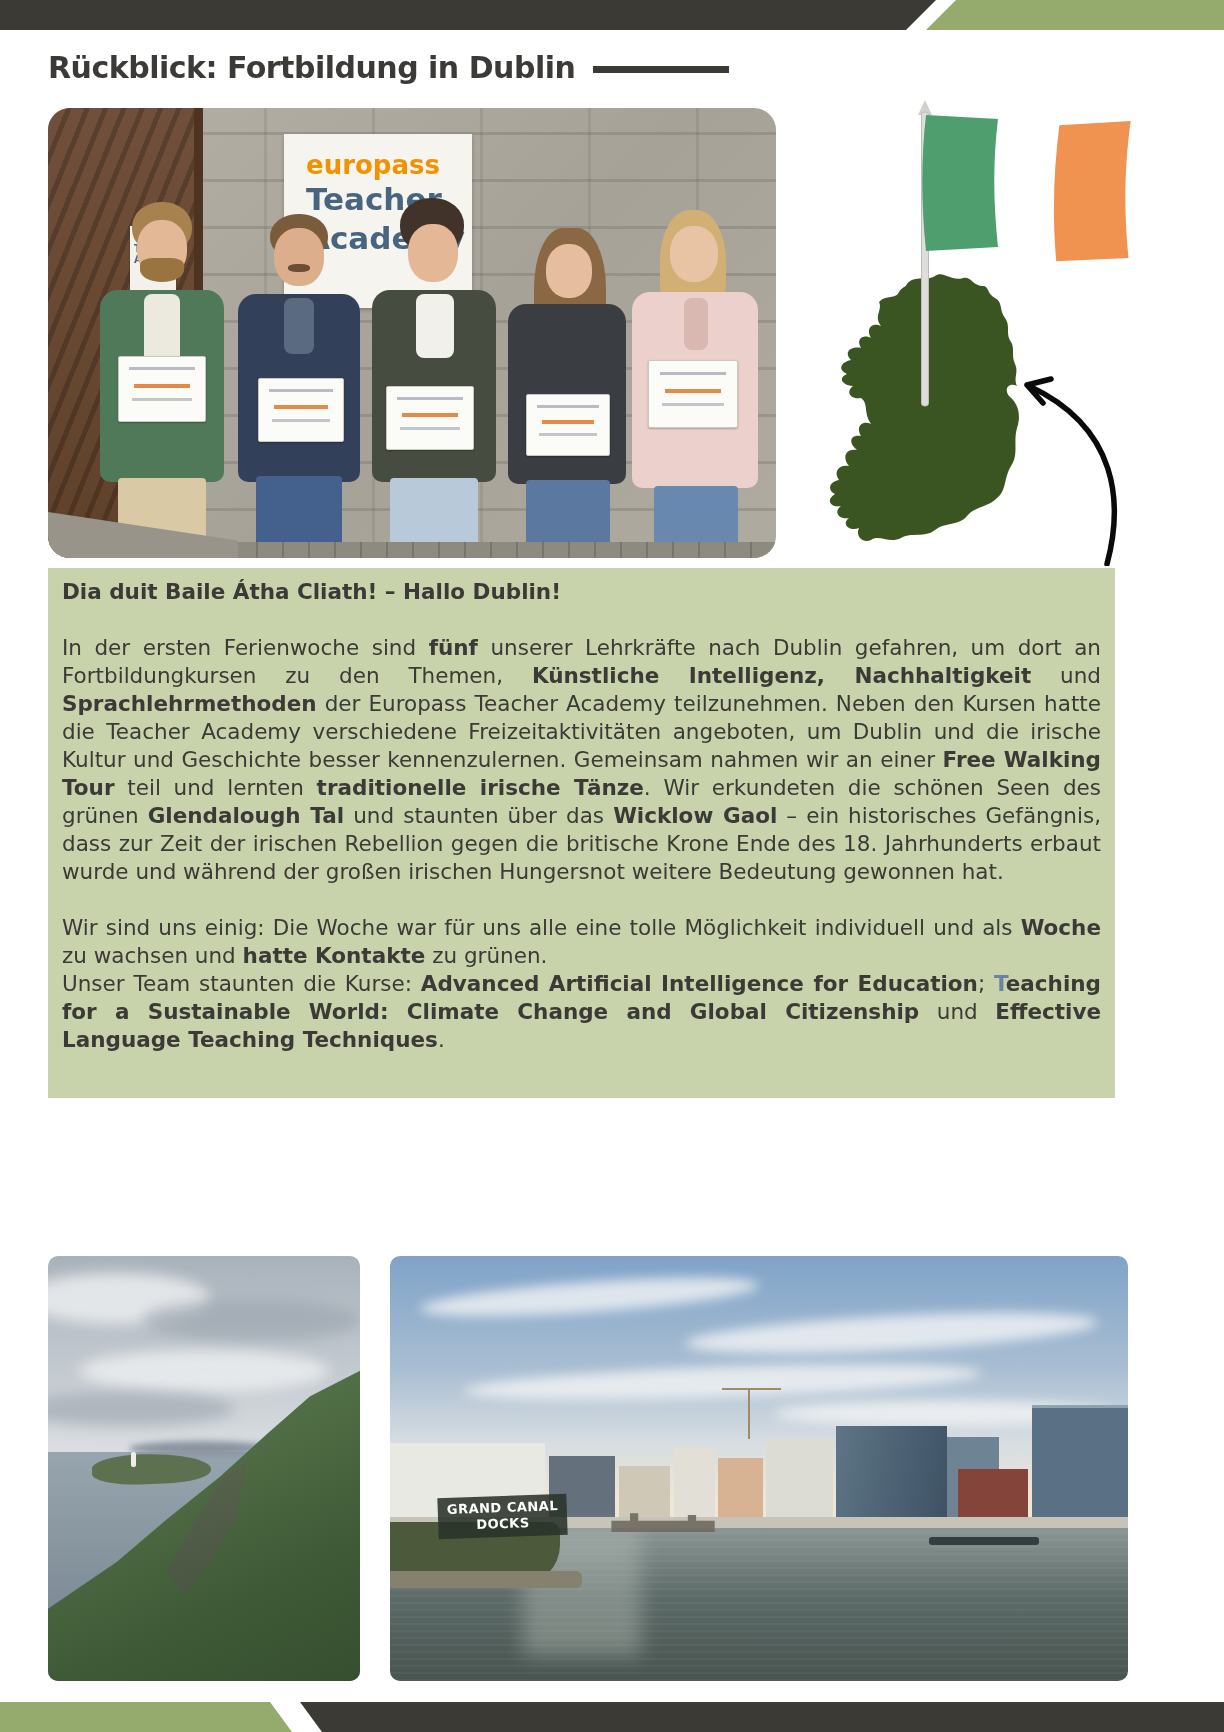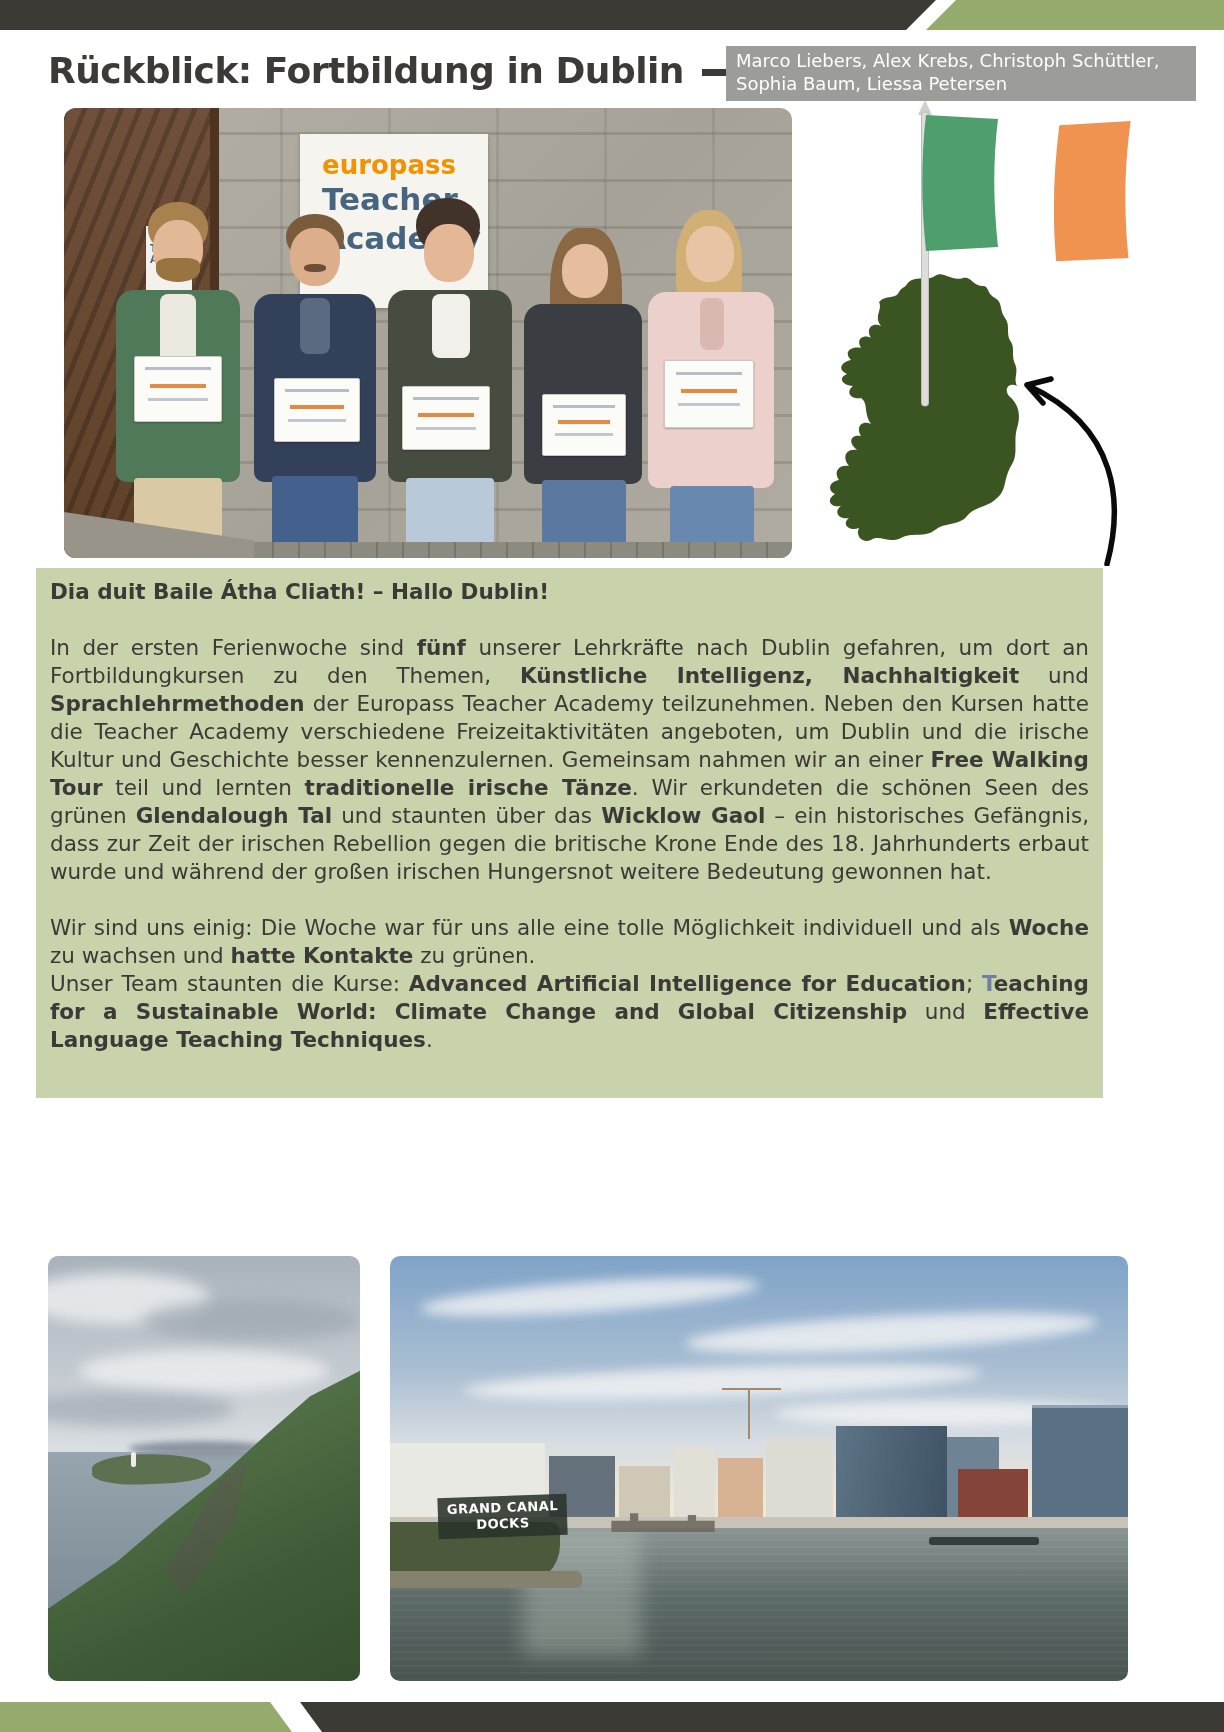--- a/index.html
+++ b/index.html
@@ -11,27 +11,27 @@
   .bar-top{top:0;}
   .bar-bottom{top:1702px;}
   .bar .dark,.bar .green{position:absolute;top:0;height:100%;width:100%;}
   .bar-top .dark{background:#3b3a35;clip-path:polygon(0 0,936px 0,906px 100%,0 100%);}
   .bar-top .green{background:#95aa6d;clip-path:polygon(956px 0,100% 0,100% 100%,926px 100%);}
   .bar-bottom .green{background:#95aa6d;clip-path:polygon(0 0,270px 0,292px 100%,0 100%);}
   .bar-bottom .dark{background:#3b3a35;clip-path:polygon(300px 0,100% 0,100% 100%,322px 100%);}
 
   
   .header-row{position:absolute;left:48px;top:50px;display:flex;align-items:center;}
-  .page-title{font-size:36px;font-weight:700;color:#3c3a36;letter-spacing:-.5px;white-space:nowrap;}
+  .page-title{font-size:30px;font-weight:700;color:#3c3a36;letter-spacing:-.5px;white-space:nowrap;}
   .title-dash{width:136px;height:7px;background:#3b3a35;margin-left:18px;margin-top:4px;}
   .authors-box{position:absolute;left:726px;top:46px;width:470px;box-sizing:border-box;
     background:#9c9c98;color:#fff;font-size:18px;line-height:1.25;padding:4px 10px 6px 10px;}
 
   
-  .hero-photo{position:absolute;left:64px;top:108px;width:728px;height:450px;border-radius:12px;
+  .hero-photo{position:absolute;left:48px;top:108px;width:728px;height:450px;border-radius:22px;
     overflow:hidden;background:
       repeating-linear-gradient(90deg,rgba(95,90,80,.16) 0 3px,transparent 3px 108px),
       repeating-linear-gradient(0deg,rgba(95,90,80,.25) 0 3px,transparent 3px 47px),
       linear-gradient(135deg,#b5b0a6 0%,#a7a298 55%,#b0aba0 100%);}
   .door{position:absolute;left:0;top:0;width:146px;height:100%;
     background:repeating-linear-gradient(112deg,rgba(0,0,0,.20) 0 5px,transparent 5px 17px),
     linear-gradient(#70503a,#5f4028);border-right:9px solid #4e3420;}
   .sign{position:absolute;left:236px;top:26px;width:188px;height:174px;background:#f5f4ef;
     box-shadow:0 2px 4px rgba(0,0,0,.25);padding:16px 0 0 22px;box-sizing:border-box;}
   .sign .l1{color:#f39200;font-weight:700;font-size:26px;}
@@ -53,21 +53,21 @@
   .cert{background:#fbfbf7;border:1px solid #c9c9c2;border-radius:2px;box-shadow:0 1px 2px rgba(0,0,0,.25);}
   .cert i{position:absolute;display:block;}
   .cert .ca{left:12%;right:12%;top:16%;height:3px;background:#b9bcc4;}
   .cert .cb{left:18%;right:18%;top:42%;height:4px;background:#e48a46;}
   .cert .cc{left:15%;right:15%;top:64%;height:3px;background:#c3c6cc;}
 
   
   .ireland{position:absolute;left:775px;top:98px;width:449px;height:468px;}
 
   
-  .textblock{position:absolute;left:36px;top:568px;width:1067px;box-sizing:border-box;
+  .textblock{position:absolute;left:48px;top:568px;width:1067px;box-sizing:border-box;
     background:#c8d2ab;padding:10px 14px 16px 14px;color:#3c3a36;
     font-size:21.5px;line-height:28px;text-align:justify;}
   .textblock .head{font-weight:700;margin:0 0 28px 0;text-align:left;}
   .textblock p{margin:0;}
   .textblock p.gap{margin-bottom:28px;}
 
   
   .photo-cliff{position:absolute;left:48px;top:1256px;width:312px;height:425px;border-radius:10px;
     overflow:hidden;background:linear-gradient(#a9b2bb 0%,#c6ccd2 30%,#dde1e4 48%);}
   .cloud{position:absolute;background:#eceef0;border-radius:50%;filter:blur(7px);opacity:.85;}
@@ -117,21 +117,20 @@
 
   <div class="bar bar-top">
     <div class="green"></div>
     <div class="dark"></div>
   </div>
 
   <div class="header-row">
     <div class="page-title">Rückblick: Fortbildung in Dublin</div>
     <div class="title-dash"></div>
   </div>
-  <div class="authors-box">Marco Liebers, Alex Krebs, Christoph Schüttler, Sophia Baum, Liessa Petersen</div>
 
   <div class="hero-photo">
     <div class="door"></div>
     <div class="mini-sign">
       <div class="m1">eu</div>
       <div class="m2">Te</div>
       <div class="m3">Aca</div>
     </div>
     <div class="sign">
       <div class="l1">europass</div>

